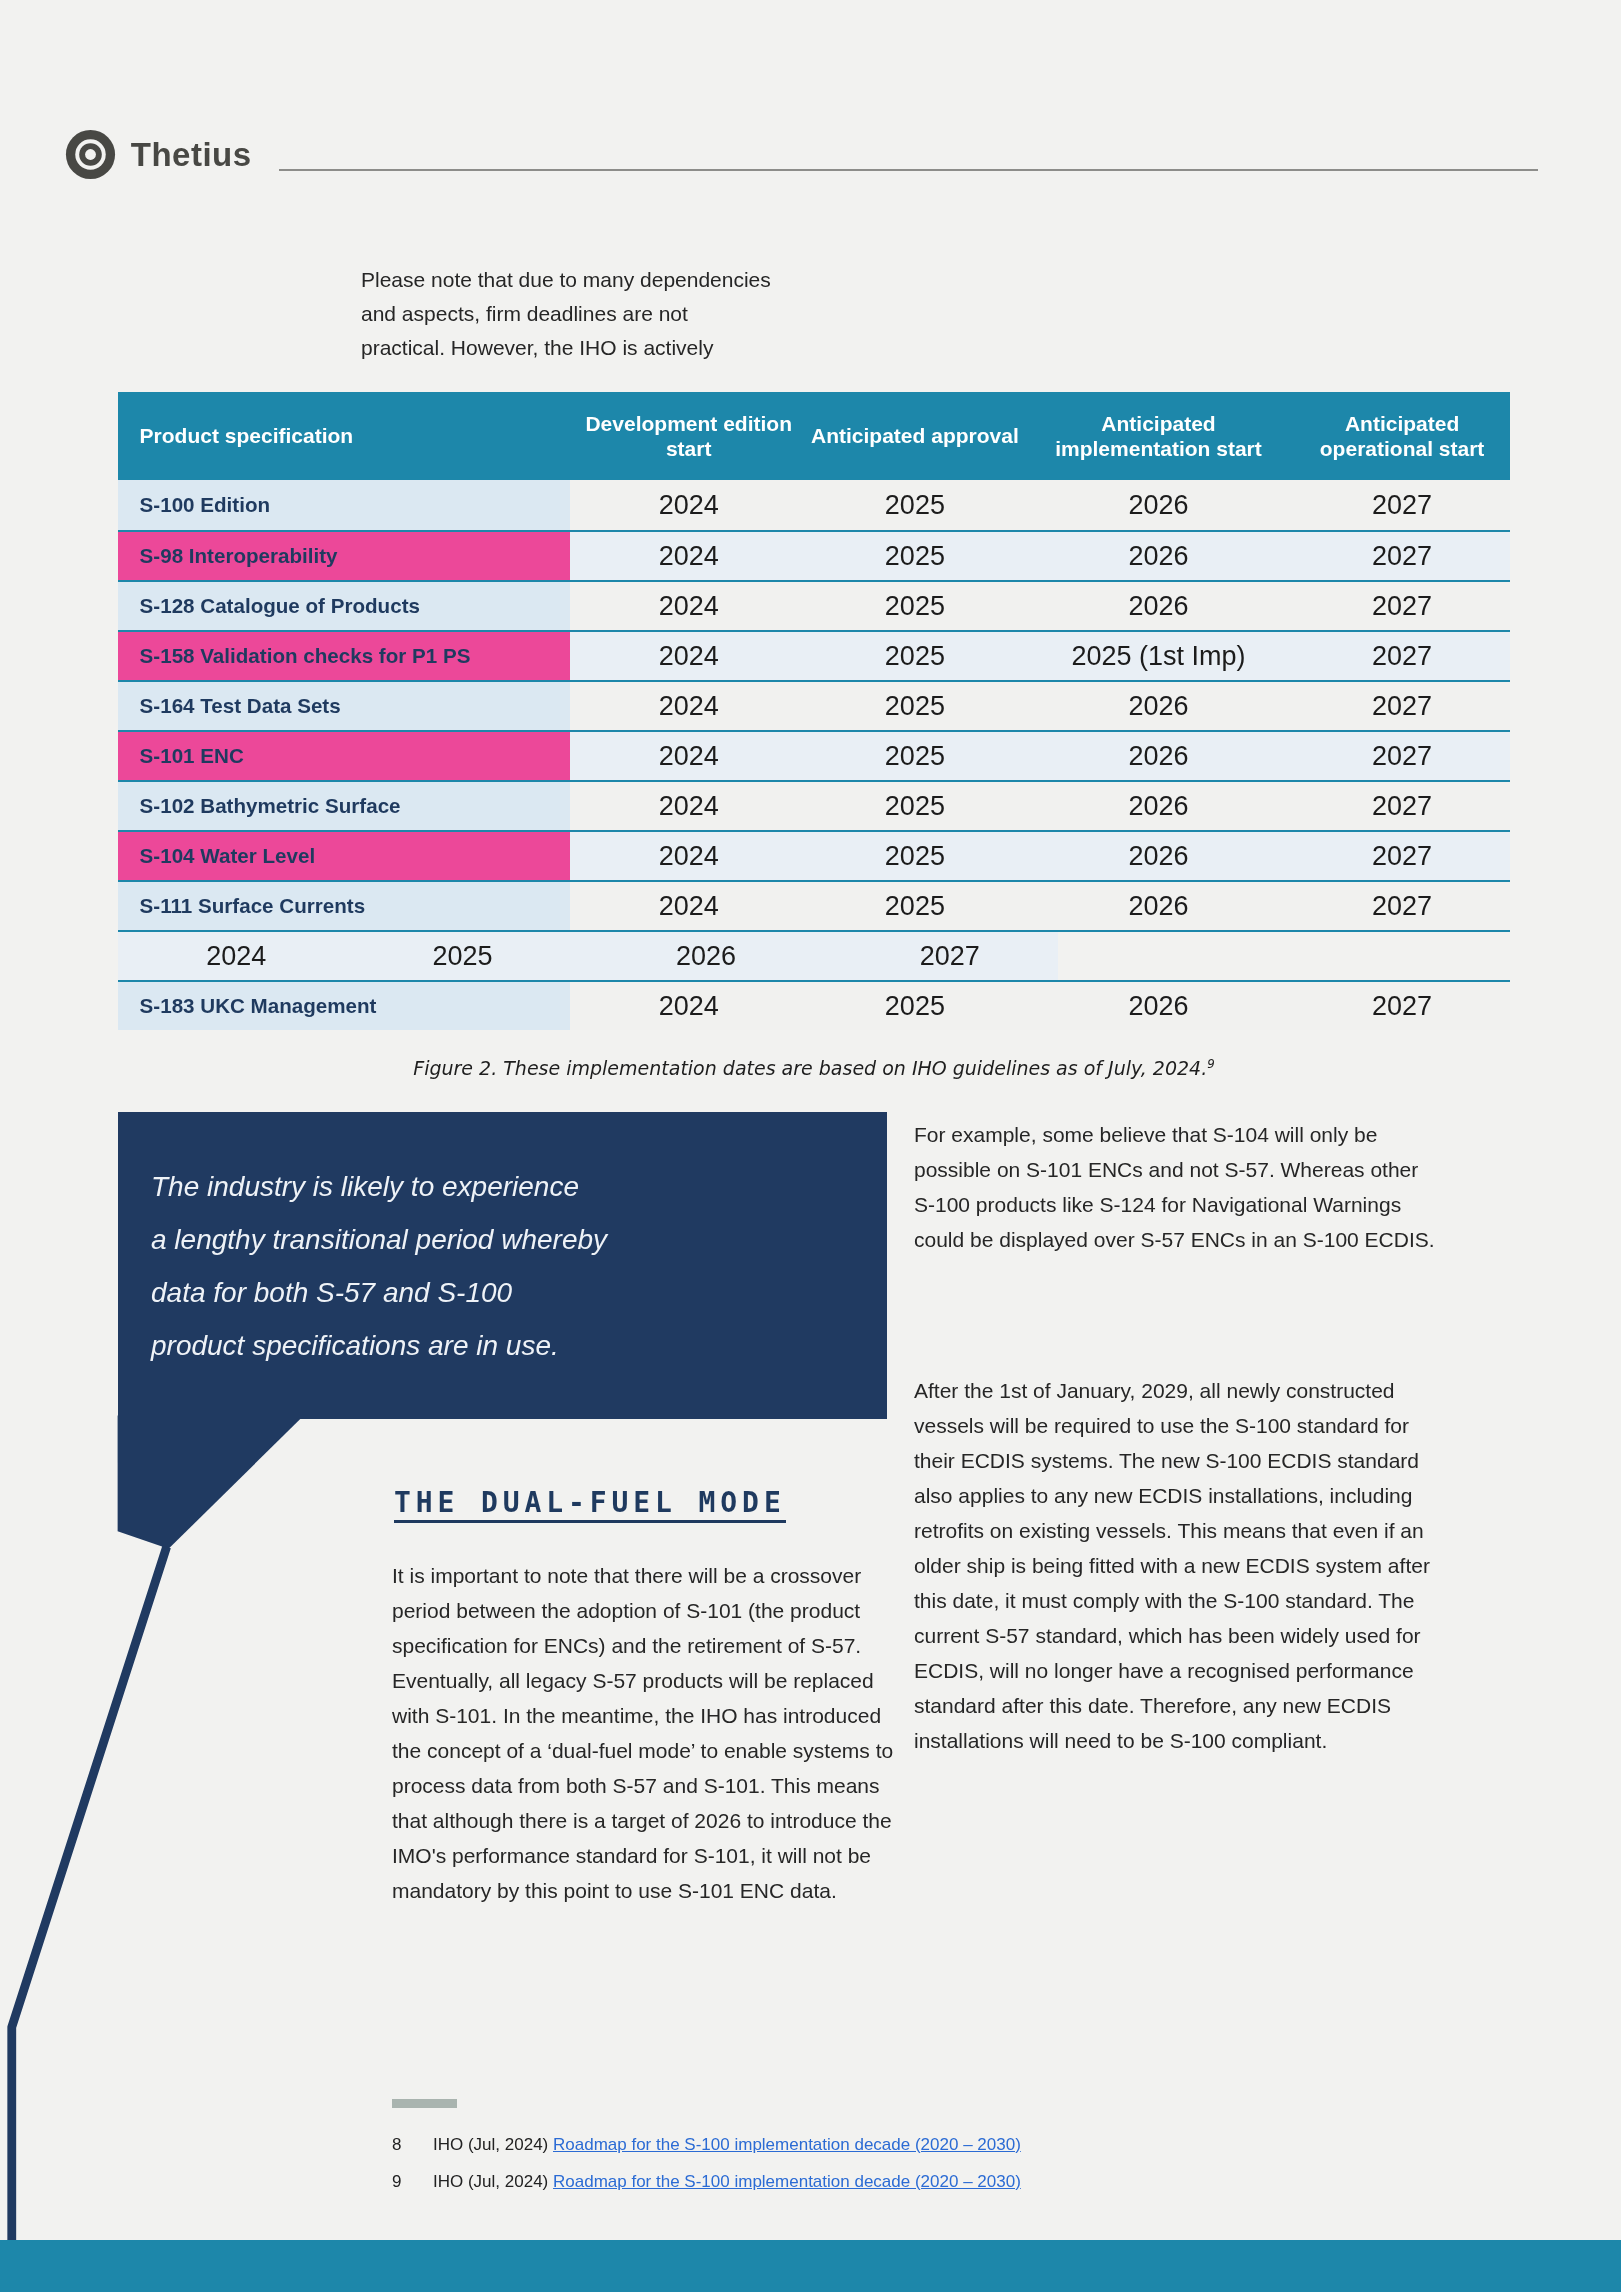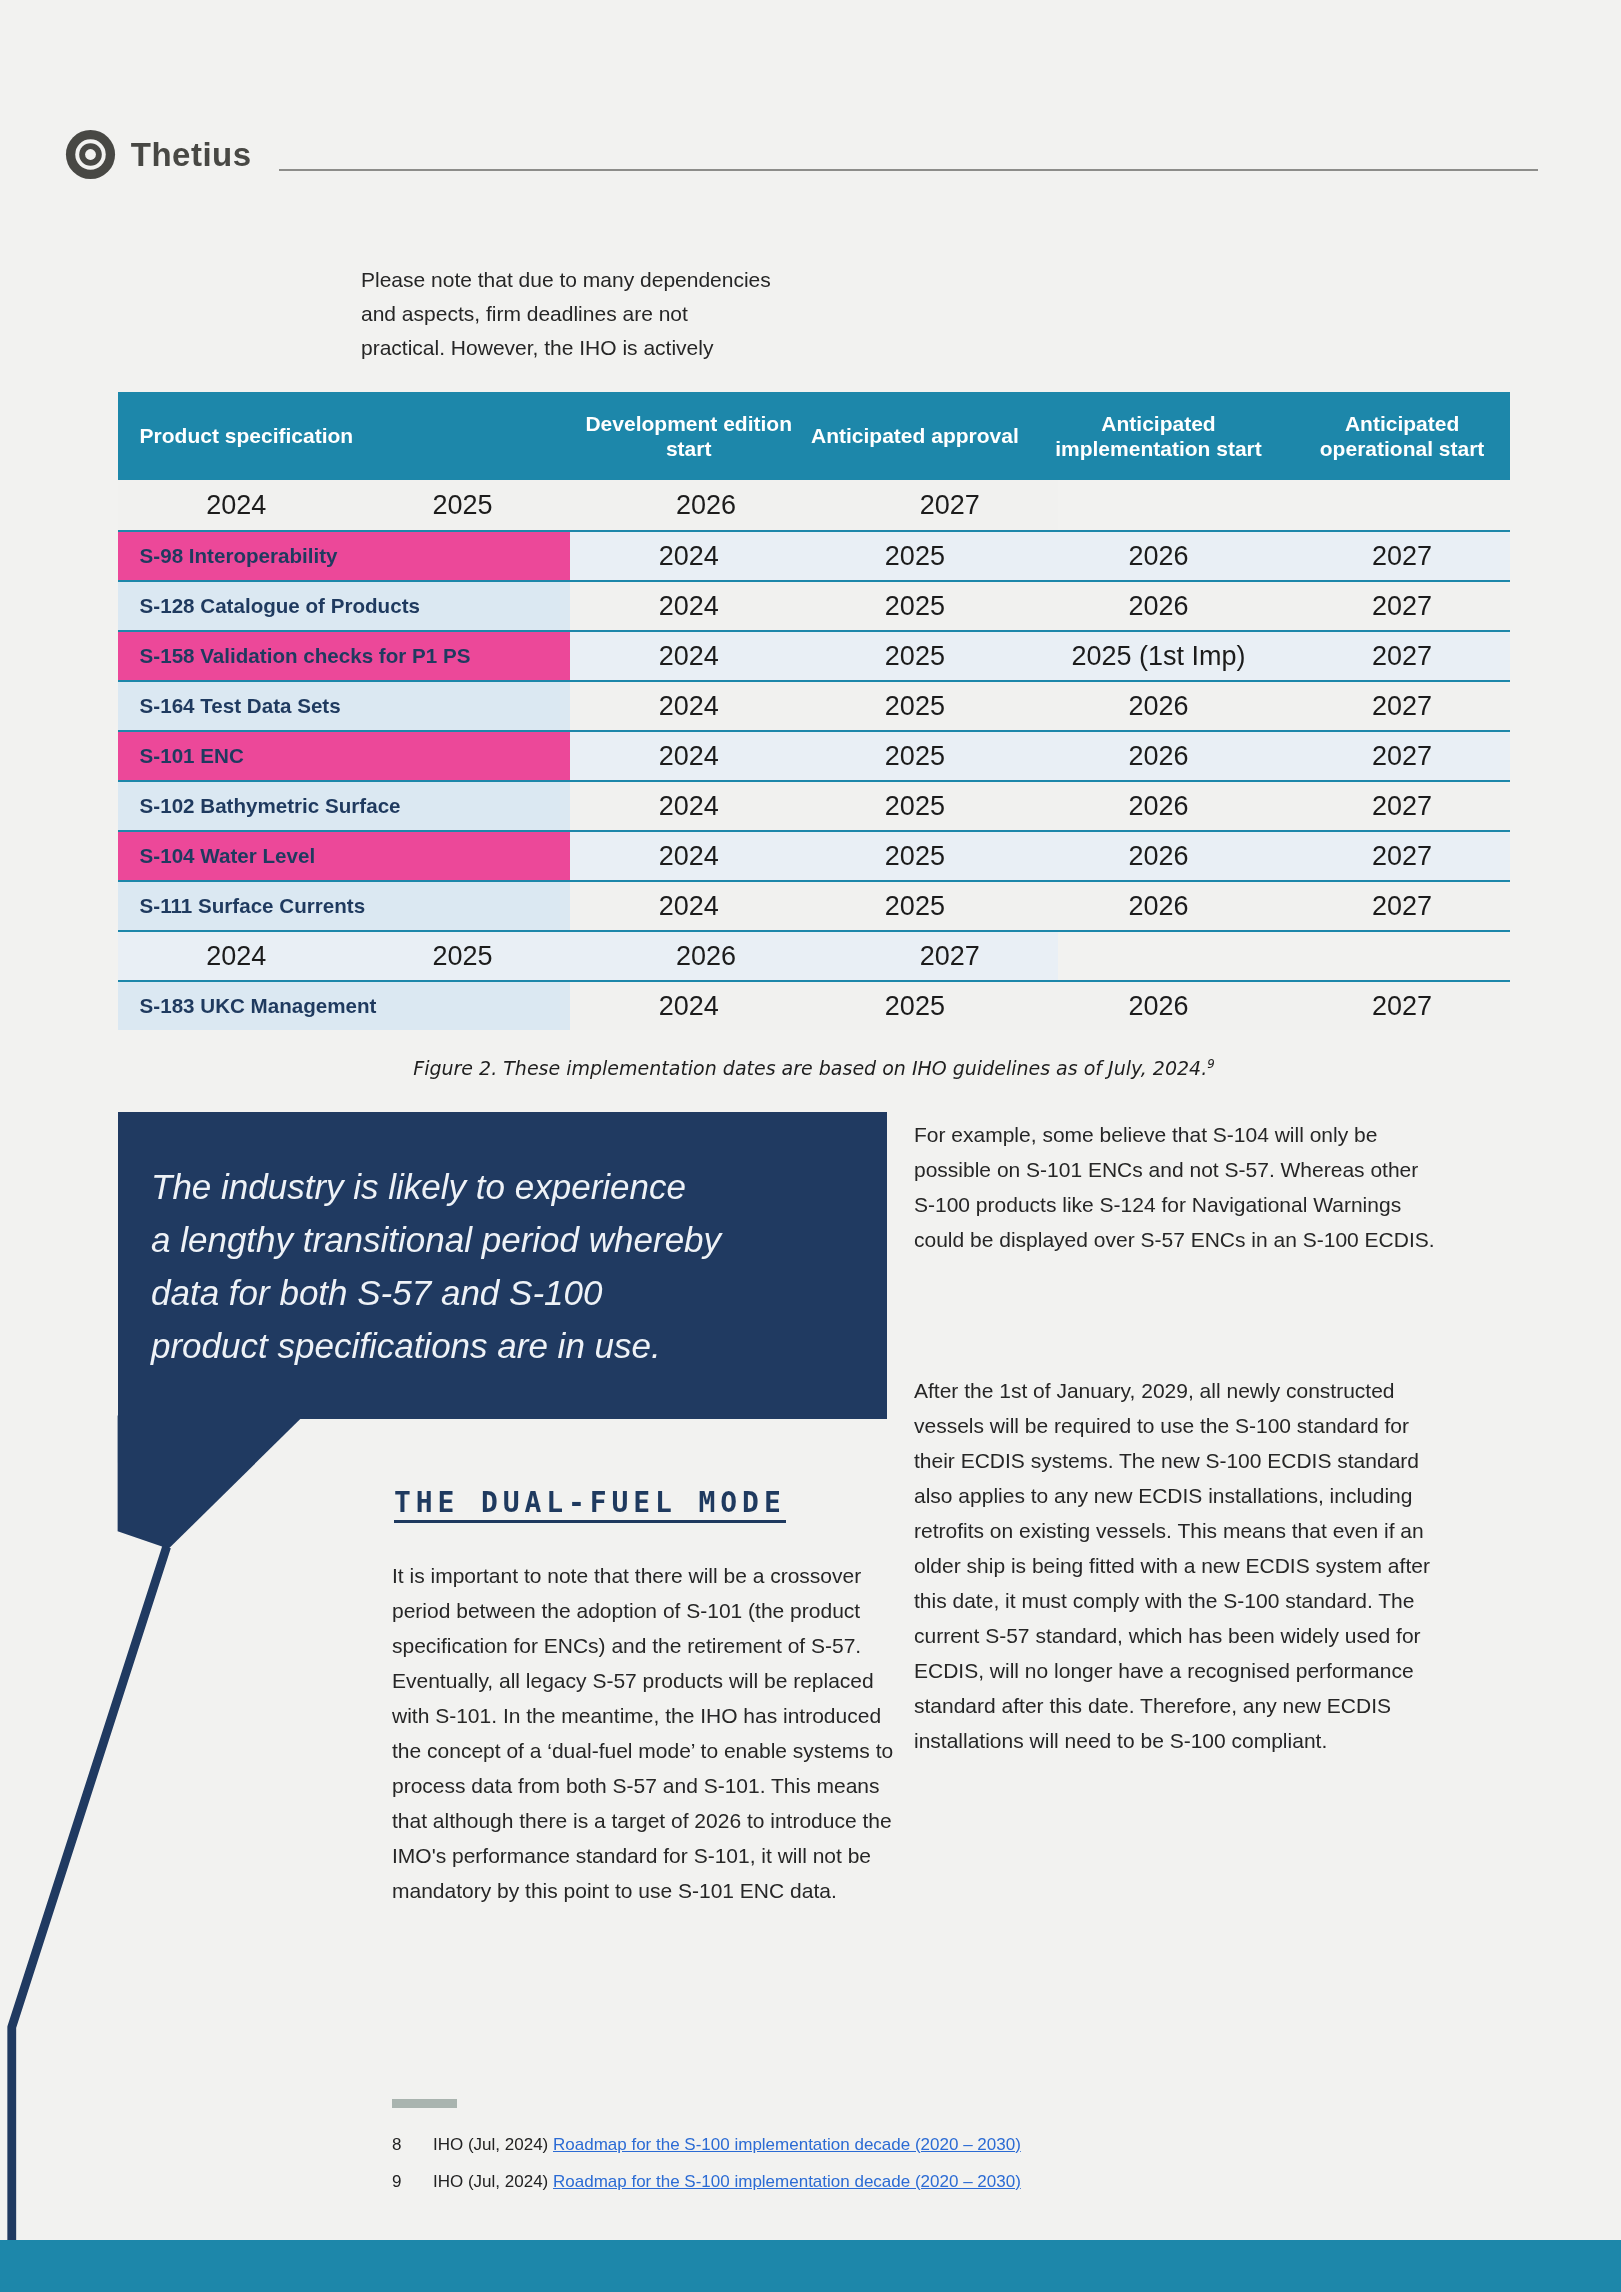--- a/index.html
+++ b/index.html
@@ -30,21 +30,21 @@
   .trow.odd  .c1{background:#dbe8f2;}
   .trow.odd  .cc{background:#f1f1ef;}
   .trow.even .c1{background:#ec4899;}
   .trow.even .cc{background:#e9eff5;}
   .caption{position:absolute; left:118px; top:1057px; width:1392px; text-align:center;
     font-style:italic; font-size:19px; color:#1e1e1e; font-family:"DejaVu Sans", sans-serif;}
   
   .quote-box{position:absolute; left:118px; top:1112px; width:769px; height:307px;
     background:#203a61; display:flex; align-items:center; box-sizing:border-box;
     padding:9.8px 37px 9.8px 33px; z-index:2;}
-  .quote-text{font-style:italic; font-size:35px; line-height:53px; color:#eef2f7; white-space:pre-line;}
+  .quote-text{font-style:italic; font-size:28px; line-height:53px; color:#eef2f7; white-space:pre-line;}
   
   .deco{position:absolute; left:0; top:0; z-index:1; pointer-events:none;}
   .footer-bar{position:absolute; left:0; bottom:0; width:100%; height:53px; background:#1d87aa; z-index:3;}
   
   .section-heading{position:absolute; left:394px; top:1486px;
     font-family:"DejaVu Sans Mono", monospace; font-weight:700; font-size:28px; letter-spacing:4.9px;
     color:#1f3a5f; border-bottom:3.9px solid #1f3a5f; padding-bottom:1px; z-index:2;}
   .body-par{position:absolute; font-size:21px; line-height:35px; color:#262626; z-index:2;}
   .left-par{left:392px; top:1558px; width:518px;}
   .right-par1{left:914px; top:1117px; width:521px;}
@@ -84,20 +84,21 @@
   <div class="spec-table">
     <div class="thead">
       <div class="c1">Product specification</div>
       <div class="c2 cc">Development edition start</div>
       <div class="c3 cc">Anticipated approval</div>
       <div class="c4 cc">Anticipated implementation start</div>
       <div class="c5 cc">Anticipated operational start</div>
     </div>
     <div>
     <div class="trow odd">
+      <div class="c1 label">S-100 Edition</div>
       <div class="c2 cc val">2024</div>
       <div class="c3 cc val">2025</div>
       <div class="c4 cc val">2026</div>
       <div class="c5 cc val">2027</div>
     </div>
 
     <div class="trow even">
       <div class="c1 label">S-98 Interoperability</div>
       <div class="c2 cc val">2024</div>
       <div class="c3 cc val">2025</div>

